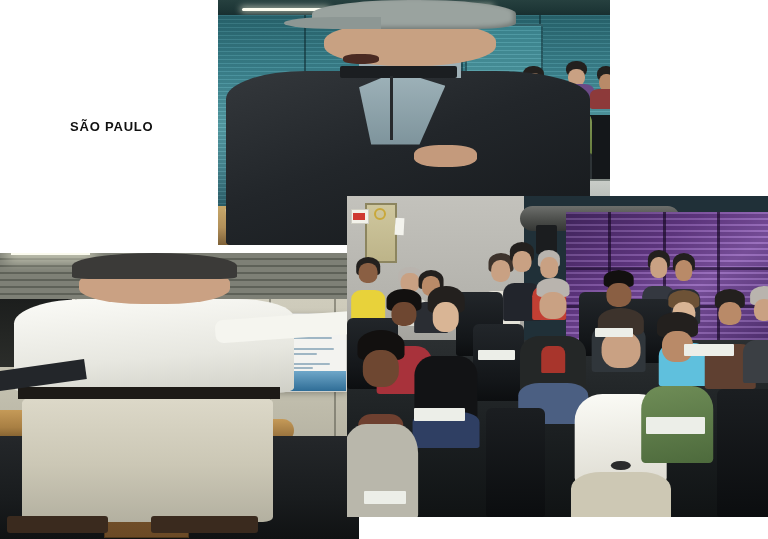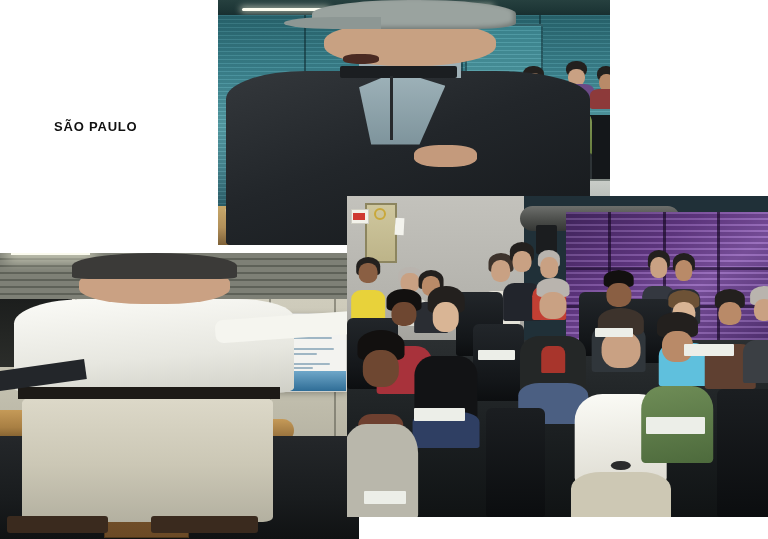--- a/index.html
+++ b/index.html
@@ -16,21 +16,21 @@
     position: relative;
     width: 768px;
     height: 539px;
     background: #ffffff;
     overflow: hidden;
   }
 
   
   .caption {
     position: absolute;
-    left: 54px;
+    left: 70px;
     top: 119px;
     font-family: "Liberation Sans", sans-serif;
     font-size: 13px;
     font-weight: bold;
     letter-spacing: 0.8px;
     color: #111111;
     white-space: nowrap;
   }
 
   

